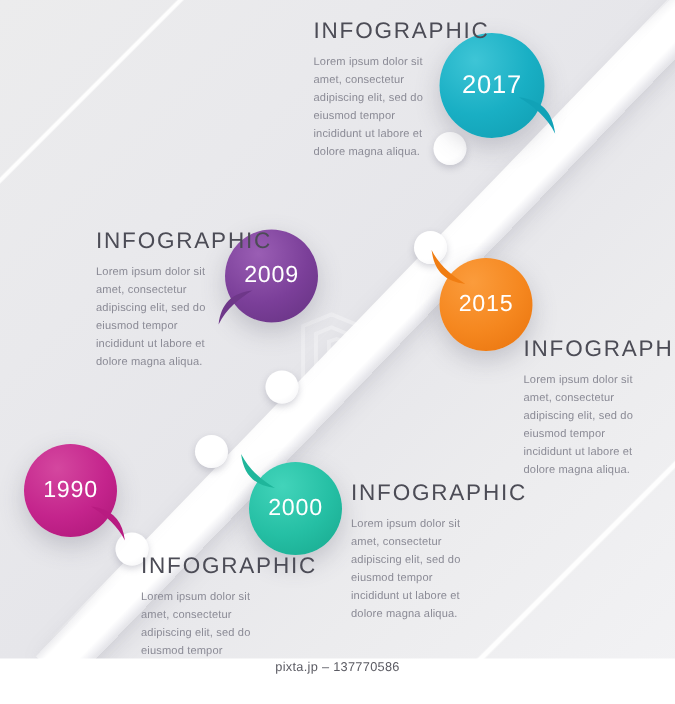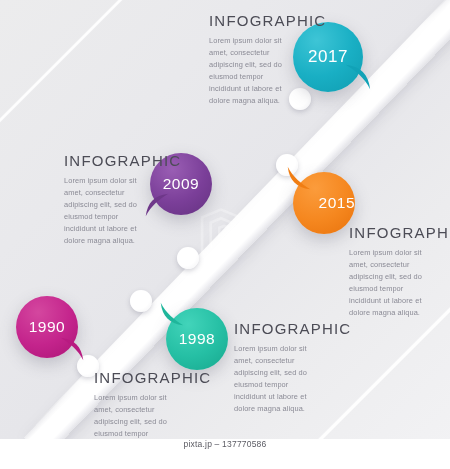--- a/index.html
+++ b/index.html
@@ -161,21 +161,21 @@
       <path d="M28 2 C12 4 4 12 2 28 C8 16 18 8 28 2 Z" fill="#6e3789"></path>
     </svg>
     <span>2009</span>
   </div>
   <div class="tblock" style="left:64px;top:152px;width:85px;">
     <div class="thead">INFOGRAPHIC</div>
     <div class="tbody">Lorem ipsum dolor sit amet, consectetur adipiscing elit, sed do eiusmod tempor incididunt ut labore et dolore magna aliqua.</div>
   </div>
 
   <div class="bubble" style="left:293px;top:172px;width:62px;height:62px;font-size:15.5px;
-              background:radial-gradient(circle at 36% 26%,#fb9c3c 0%,#f5871f 54%,#e8720c 100%);justify-content:flex-end;">
+              background:radial-gradient(circle at 36% 26%,#fb9c3c 0%,#f5871f 54%,#e8720c 100%);">
     <svg class="tail" viewBox="0 0 30 30" style="left:-7px;top:-7px;width:26px;height:26px;">
       <path d="M28 28 C12 26 4 18 2 2 C8 14 18 22 28 28 Z" fill="#f07d12"></path>
     </svg>
     <span>2015</span>
   </div>
   <div class="tblock" style="left:349px;top:224px;width:88px;">
     <div class="thead">INFOGRAPHIC</div>
     <div class="tbody">Lorem ipsum dolor sit amet, consectetur adipiscing elit, sed do eiusmod tempor incididunt ut labore et dolore magna aliqua.</div>
   </div>
 
@@ -189,21 +189,21 @@
   <div class="tblock" style="left:94px;top:369px;width:85px;">
     <div class="thead">INFOGRAPHIC</div>
     <div class="tbody">Lorem ipsum dolor sit amet, consectetur adipiscing elit, sed do eiusmod tempor incididunt ut labore et dolore magna aliqua.</div>
   </div>
 
   <div class="bubble" style="left:166px;top:308px;width:62px;height:62px;font-size:15.5px;
               background:radial-gradient(circle at 36% 26%,#42d4ba 0%,#25bfa4 54%,#17a78d 100%);">
     <svg class="tail" viewBox="0 0 30 30" style="left:-7px;top:-7px;width:26px;height:26px;">
       <path d="M28 28 C12 26 4 18 2 2 C8 14 18 22 28 28 Z" fill="#1fb69b"></path>
     </svg>
-    <span>1998</span>
+    <span>2000</span>
   </div>
   <div class="tblock" style="left:234px;top:320px;width:88px;">
     <div class="thead">INFOGRAPHIC</div>
     <div class="tbody">Lorem ipsum dolor sit amet, consectetur adipiscing elit, sed do eiusmod tempor incididunt ut labore et dolore magna aliqua.</div>
   </div>
 
   <div class="footer">
     <span>pixta.jp – 137770586</span>
   </div>
 

